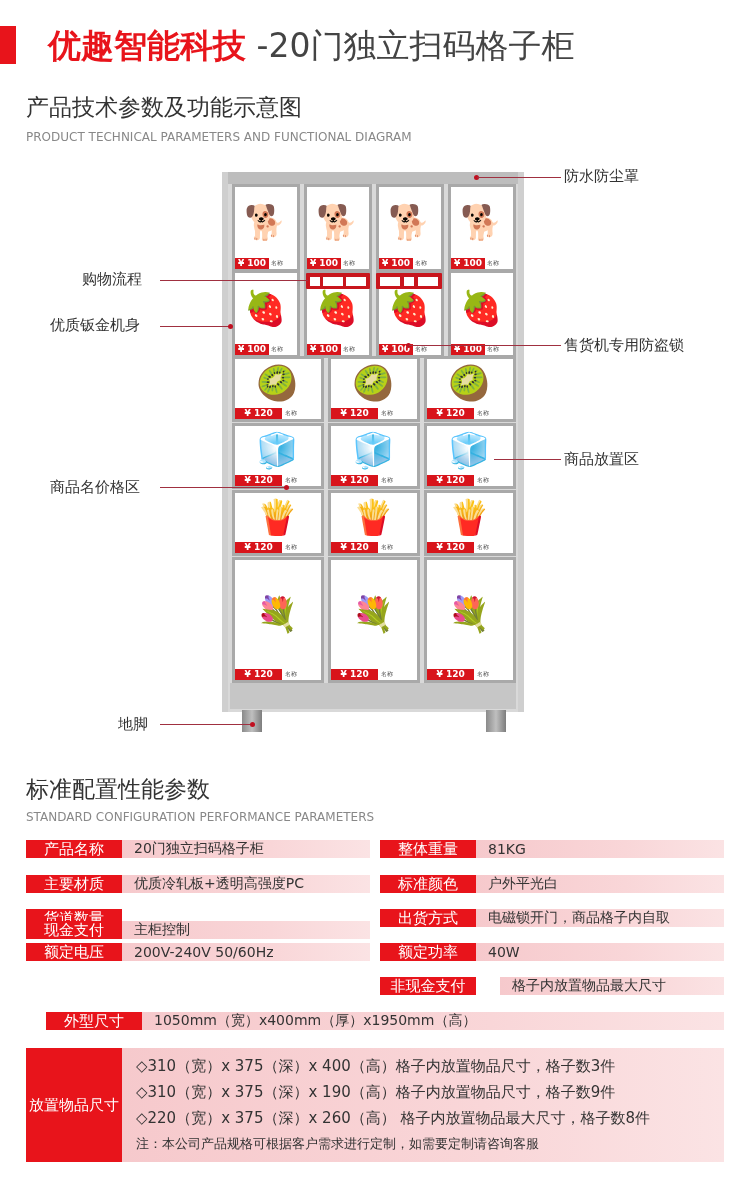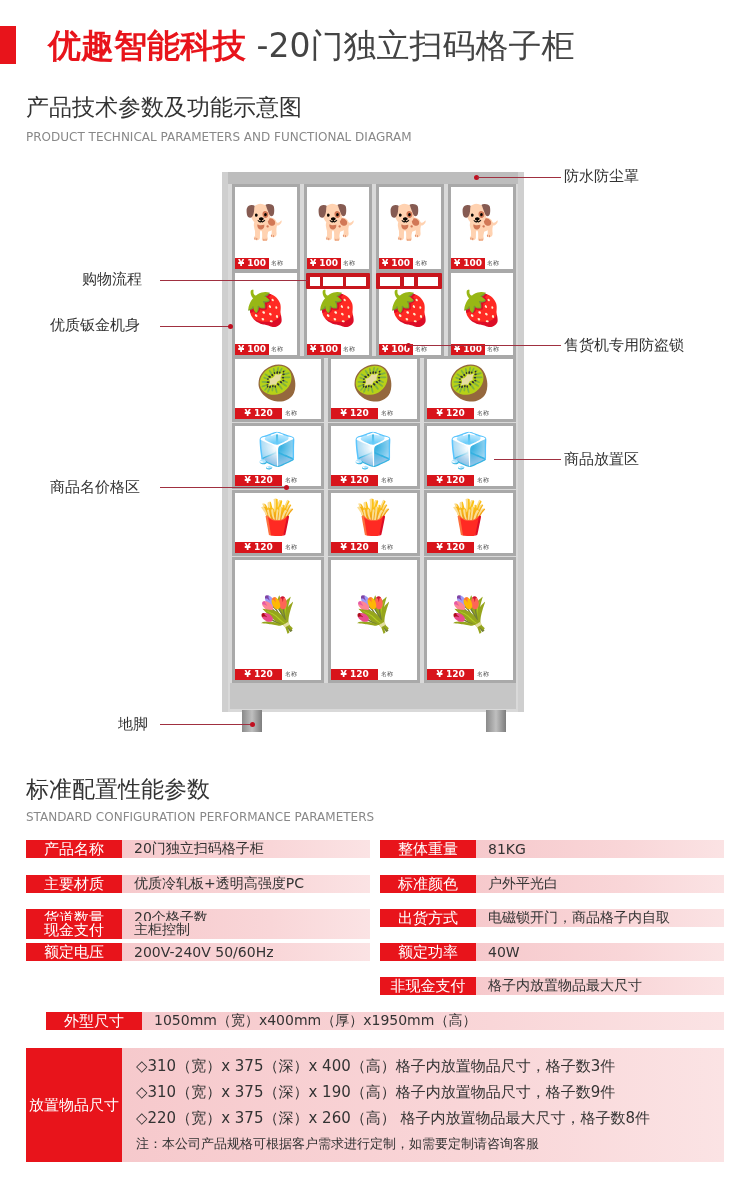--- a/index.html
+++ b/index.html
@@ -211,41 +211,40 @@
       <div class="lbl">主要材质</div>
       <div class="val">优质冷轧板+透明高强度PC</div>
     </div>
   <div class="row" style="left:380px;top:875px;width:344px;">
       <div class="lbl">标准颜色</div>
       <div class="val">户外平光白</div>
     </div>
 
   <div class="row" style="left:26px;top:909px;width:344px;">
       <div class="lbl">货道数量</div>
-      <div class="val">20个格子数</div>
     </div>
   <div class="row" style="left:380px;top:909px;width:344px;">
       <div class="lbl">出货方式</div>
       <div class="val">电磁锁开门，商品格子内自取</div>
     </div>
 
   <div class="row" style="left:26px;top:943px;width:344px;">
       <div class="lbl">额定电压</div>
       <div class="val">200V-240V 50/60Hz</div>
     </div>
   <div class="row" style="left:380px;top:943px;width:344px;">
       <div class="lbl">额定功率</div>
       <div class="val">40W</div>
     </div>
 
   <div class="row" style="left:26px;top:921px;width:344px;">
       <div class="lbl">现金支付</div>
       <div class="val">主柜控制</div>
     </div>
-  <div class="row" style="left:380px;top:977px;width:344px;">
+  <div class="row" style="left:380px;top:977px;width:344px;gap:24px;">
       <div class="lbl">非现金支付</div>
       <div class="val">格子内放置物品最大尺寸</div>
     </div>
 
   <div class="row" style="left:26px;top:1012px;width:698px;padding-left:20px;">
       <div class="lbl">外型尺寸</div>
       <div class="val">1050mm（宽）x400mm（厚）x1950mm（高）</div>
     </div>
 
   <div class="multi">

